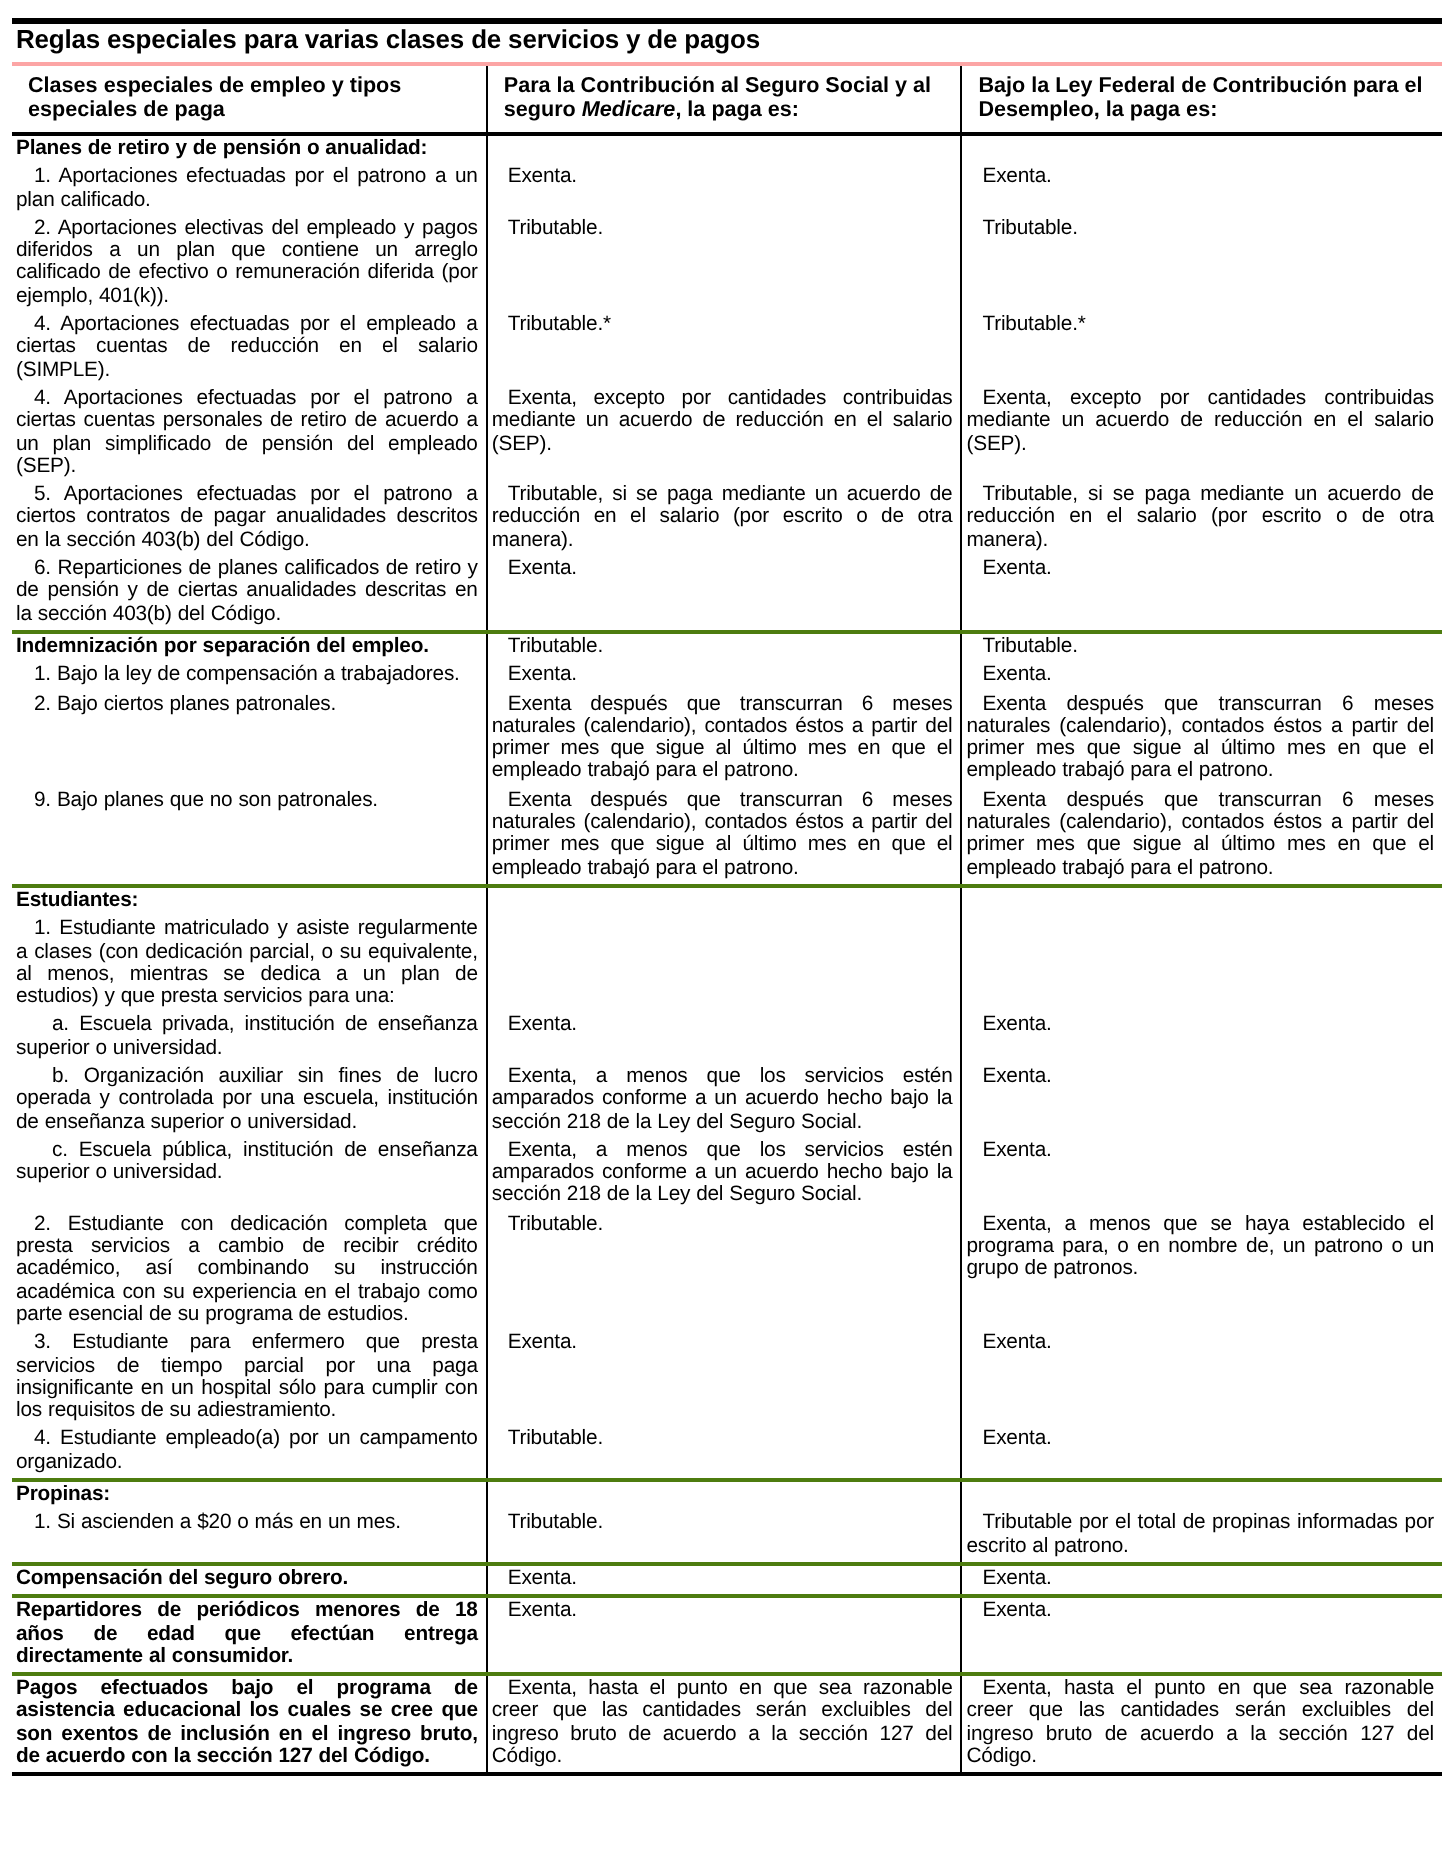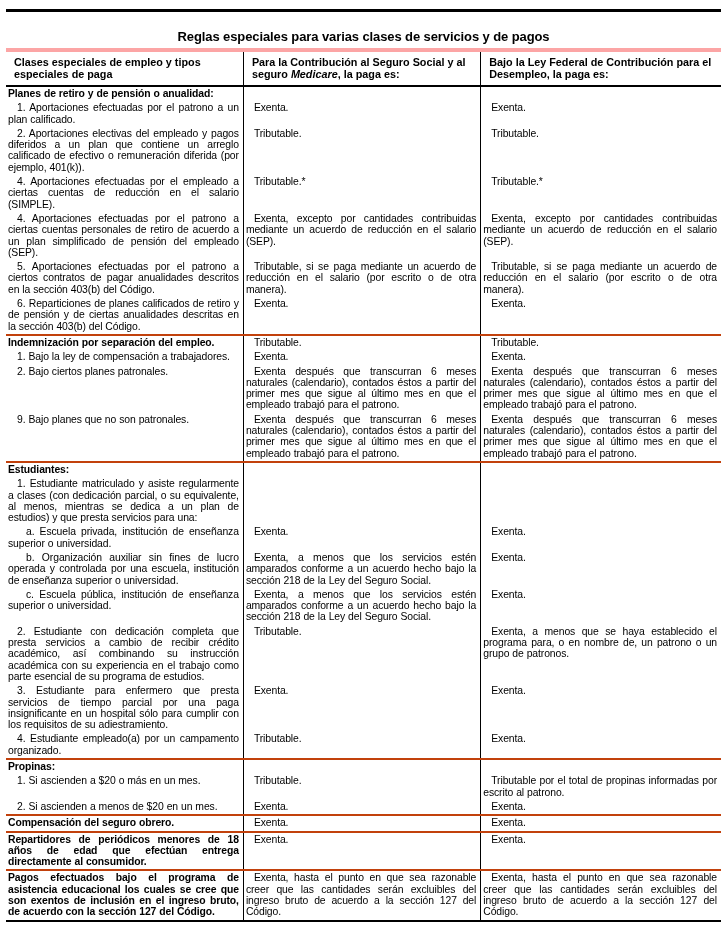--- a/index.html
+++ b/index.html
@@ -13,24 +13,23 @@
     font-family: "Liberation Sans", "DejaVu Sans", sans-serif;
   }
   .page { padding: 9px 6px 0 6px; }
   .top-rule {
     border-top: 3px solid #000;
     height: 0;
   }
   .table-title {
     font-size: 13px;
     font-weight: bold;
-    padding: 17px 2px 4px 2px;
-    border-bottom: 4px solid #fca5a5;
+    padding: 0 2px 4px 2px;
+    border-bottom: 2px solid #fca5a5;
     letter-spacing: -0.1px;
-    text-align: center;
   }
   table.rules {
     width: 100%;
     border-collapse: collapse;
     table-layout: fixed;
   }
   col.w1 { width: 33.2%; }
   col.w2 { width: 33.2%; }
   col.w3 { width: 33.6%; }
   th {
@@ -45,21 +44,21 @@
   td {
     font-size: 10.4px;
     line-height: 11.3px;
     vertical-align: top;
     text-align: justify;
     padding: 1px 4px 2px 2px;
     letter-spacing: -0.1px;
     word-spacing: 0.2px;
   }
   th.cB, th.cC, td.cB, td.cC { border-left: 1px solid #000; }
-  tr.sec > td { border-top: 2px solid #c2410c; }
+  tr.sec > td { border-top: 2px solid #4d7c0f; }
   tr.end > td { border-bottom: 2px solid #000; }
   td.hdr { font-weight: bold; text-indent: 0; }
   td.item { text-indent: 9px; }
   td.sub  { text-indent: 18px; }
   td.val  { text-indent: 8px; }
   td.note {
     text-indent: 9px;
     padding: 2px 2px 4px 2px;
   }
   i { font-style: italic; }
@@ -188,25 +187,20 @@
       <tr class="sec">
         <td class="cA hdr">Propinas:</td>
         <td class="cB"></td>
         <td class="cC"></td>
       </tr>
       <tr>
         <td class="cA item">1. Si ascienden a $20 o más en un mes.</td>
         <td class="cB val">Tributable.</td>
         <td class="cC val">Tributable por el total de propinas informadas por escrito al patrono.</td>
       </tr>
-      <tr>
-        <td class="cA item">2. Si ascienden a menos de $20 en un mes.</td>
-        <td class="cB val">Exenta.</td>
-        <td class="cC val">Exenta.</td>
-      </tr>
 
       <tr class="sec">
         <td class="cA hdr">Compensación del seguro obrero.</td>
         <td class="cB val">Exenta.</td>
         <td class="cC val">Exenta.</td>
       </tr>
 
       <tr class="sec">
         <td class="cA hdr">Repartidores de periódicos menores de 18 años de edad que efectúan entrega directamente al consumidor.</td>
         <td class="cB val">Exenta.</td>

